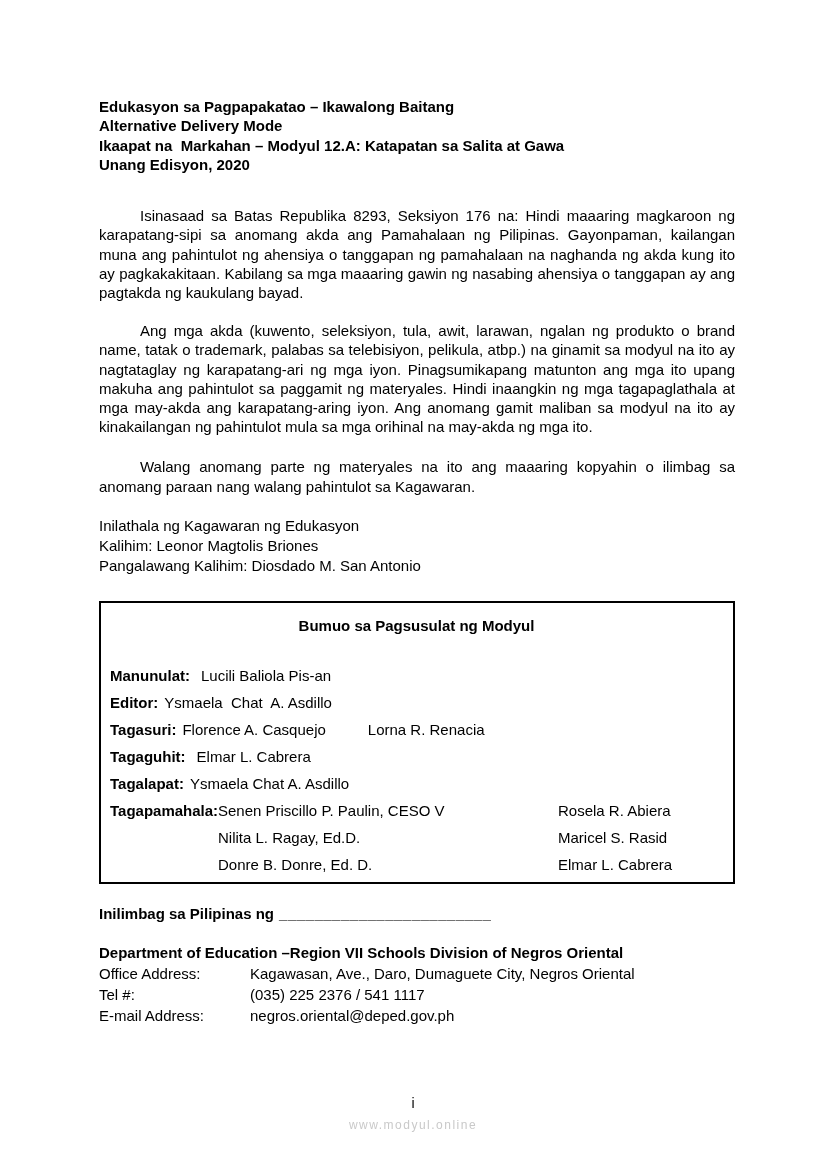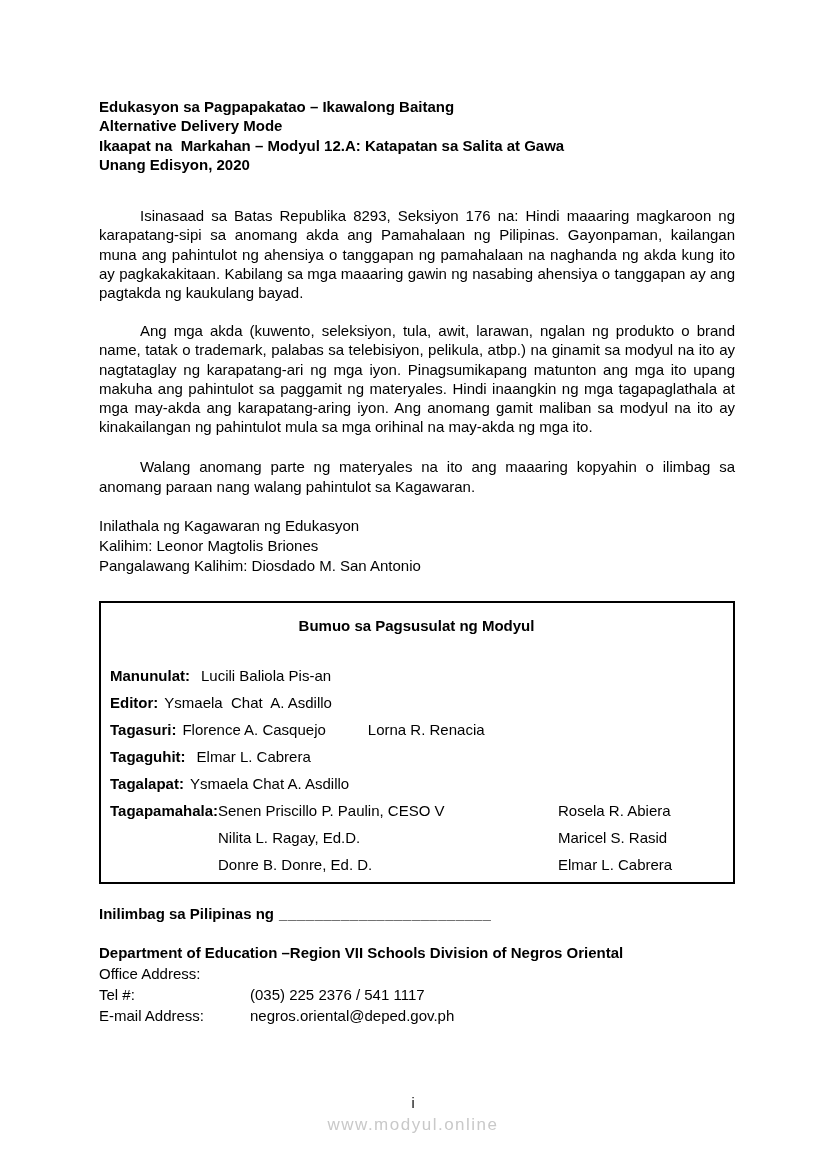--- a/index.html
+++ b/index.html
@@ -98,21 +98,21 @@
     text-align: center;
     font-size: 14px;
     line-height: 16px;
   }
   .watermark {
     position: absolute;
     left: 0;
     right: 0;
     top: 1114px;
     text-align: center;
-    font-size: 17px;
+    font-size: 12px;
     line-height: 22px;
     color: #c9c9c9;
     letter-spacing: 1.5px;
   }
 </style>
 </head>
 <body>
 
 <div class="page">
 
@@ -168,20 +168,21 @@
   </div>
 
   <div class="printing">
     <span class="plbl">Inilimbag sa Pilipinas ng</span><span class="pblank">________________________</span>
   </div>
 
   <div class="contact">
     <div class="dept">Department of Education –Region VII Schools Division of Negros Oriental</div>
     <div class="crow">
       <span class="clabel">Office Address:</span>
+        <span class="cval">Kagawasan, Ave., Daro, Dumaguete City, Negros Oriental</span>
     </div>
     <div class="crow">
       <span class="clabel">Tel #:</span>
         <span class="cval">(035) 225 2376 / 541 1117</span>
     </div>
     <div class="crow">
       <span class="clabel">E-mail Address:</span>
         <span class="cval">negros.oriental@deped.gov.ph</span>
     </div>
   </div>

